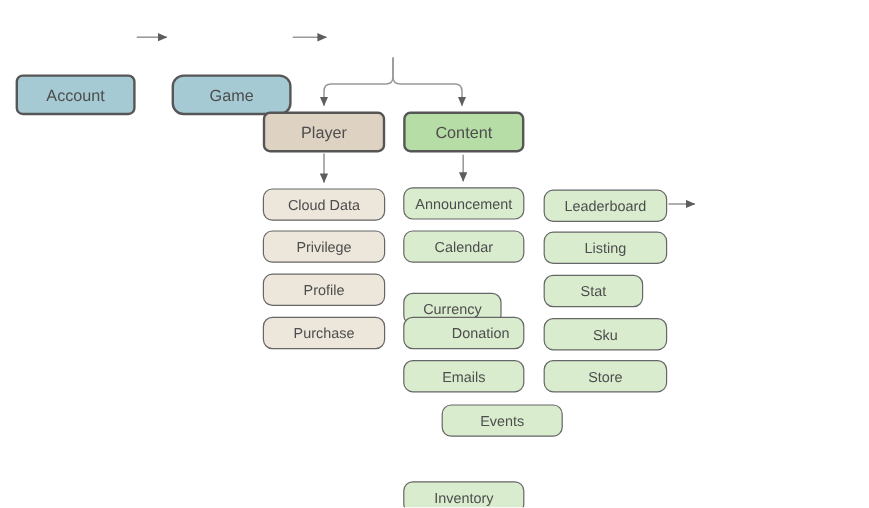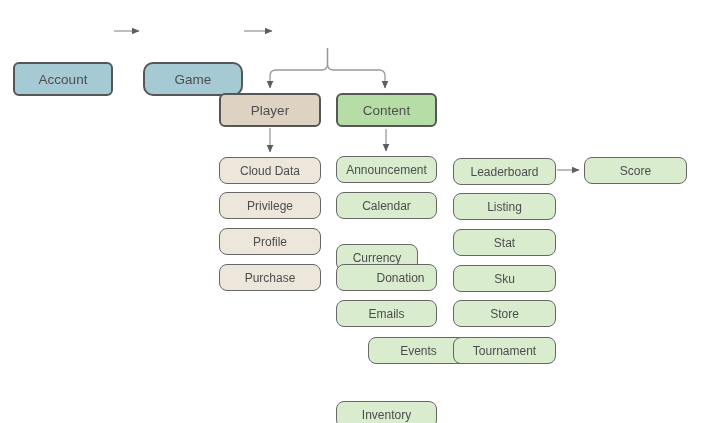--- a/index.html
+++ b/index.html
@@ -73,20 +73,18 @@
   <div class="node small green-light" style="left:336px;top:156px;width:101px;">Announcement</div>
   <div class="node small green-light" style="left:336px;top:192px;width:101px;">Calendar</div>
   <div class="node small green-light" style="left:336px;top:244px;width:82px;">Currency</div>
   <div class="node small green-light" style="left:336px;top:264px;width:101px;padding-left:28px;">Donation</div>
   <div class="node small green-light" style="left:336px;top:300px;width:101px;">Emails</div>
   <div class="node small green-light" style="left:336px;top:337px;width:101px;margin-left:32px;">Events</div>
   <div class="node small green-light" style="left:336px;top:373px;width:101px;margin-top:28px;">Inventory</div>
 
   <div class="node small green-light" style="left:453px;top:158px;width:103px;">Leaderboard</div>
   <div class="node small green-light" style="left:453px;top:193px;width:103px;">Listing</div>
-  <div class="node small green-light" style="left:453px;top:229px;width:103px;">Stat</div>
+  <div class="node small green-light" style="left:453px;top:229px;width:83px;">Stat</div>
   <div class="node small green-light" style="left:453px;top:265px;width:103px;">Sku</div>
   <div class="node small green-light" style="left:453px;top:300px;width:103px;">Store</div>
-  <div class="node small green-light" style="left:453px;top:337px;width:103px;">Tournament</div>
 
-  <div class="node small green-light" style="left:584px;top:157px;width:103px;">Score</div>
 
 </div>
 
 </body></html>

